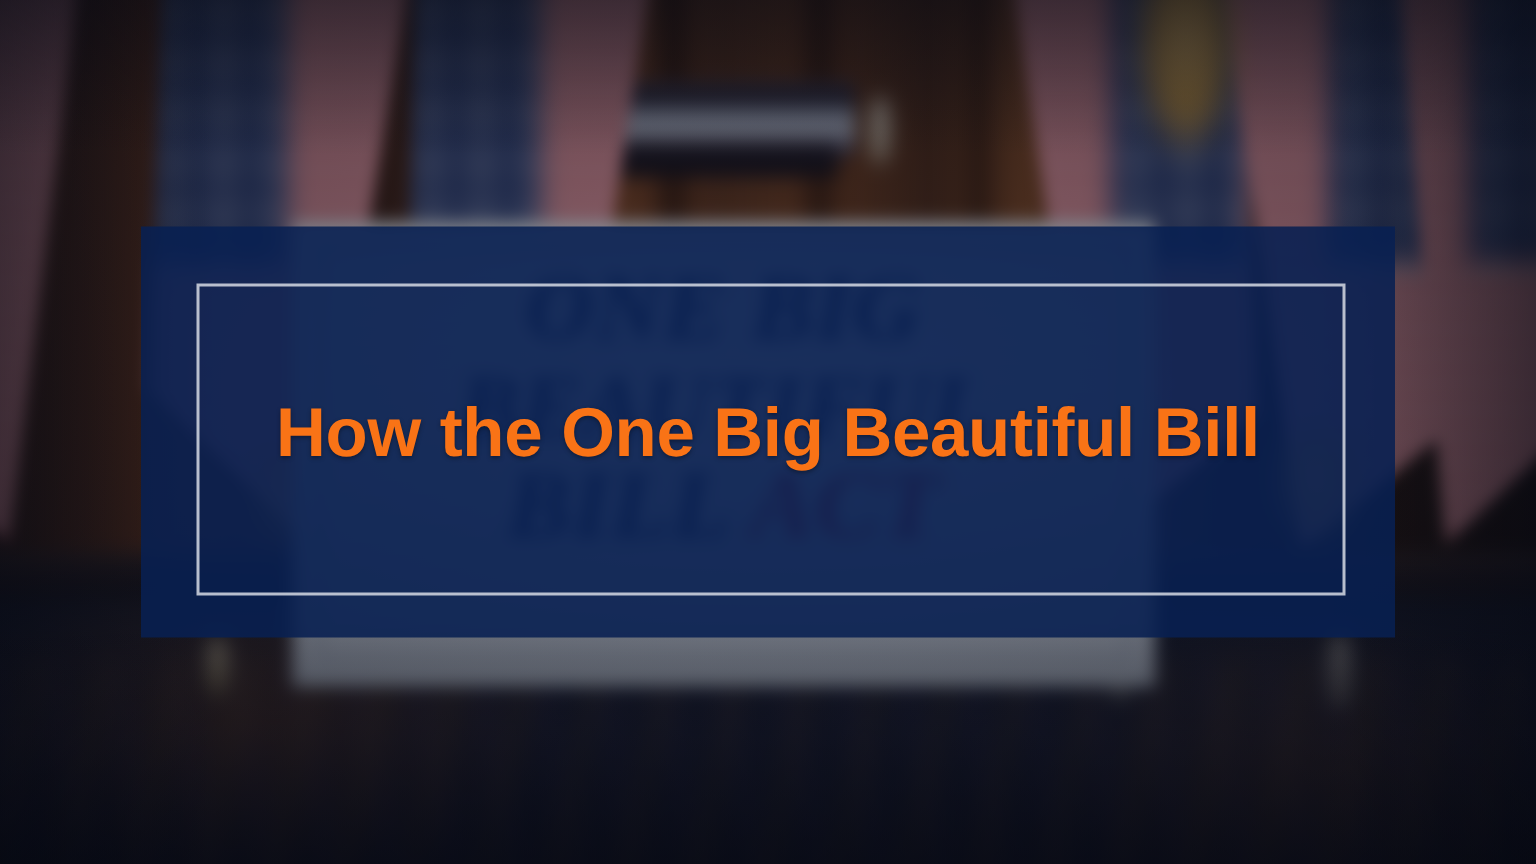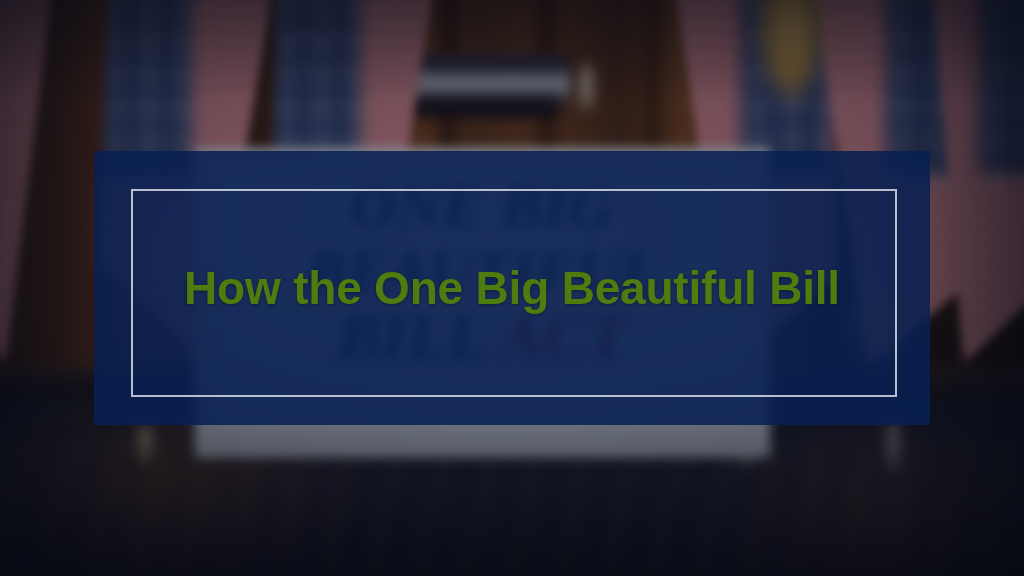--- a/index.html
+++ b/index.html
@@ -214,21 +214,21 @@
   }
   .title-block {
     position: relative;
     width: 100%;
     text-align: center;
     padding: 0 46px;
     box-sizing: border-box;
   }
   .title-line {
     display: block;
-    color: #4d7c0f;
+    color: #f97316;
     font-family: "Liberation Sans", sans-serif;
     font-weight: 700;
     font-size: 46px;
     line-height: 1.48;
     letter-spacing: -0.2px;
     white-space: nowrap;
     text-shadow: 0 1px 3px rgba(0,0,0,.35);
   }
 </style>
 </head>

